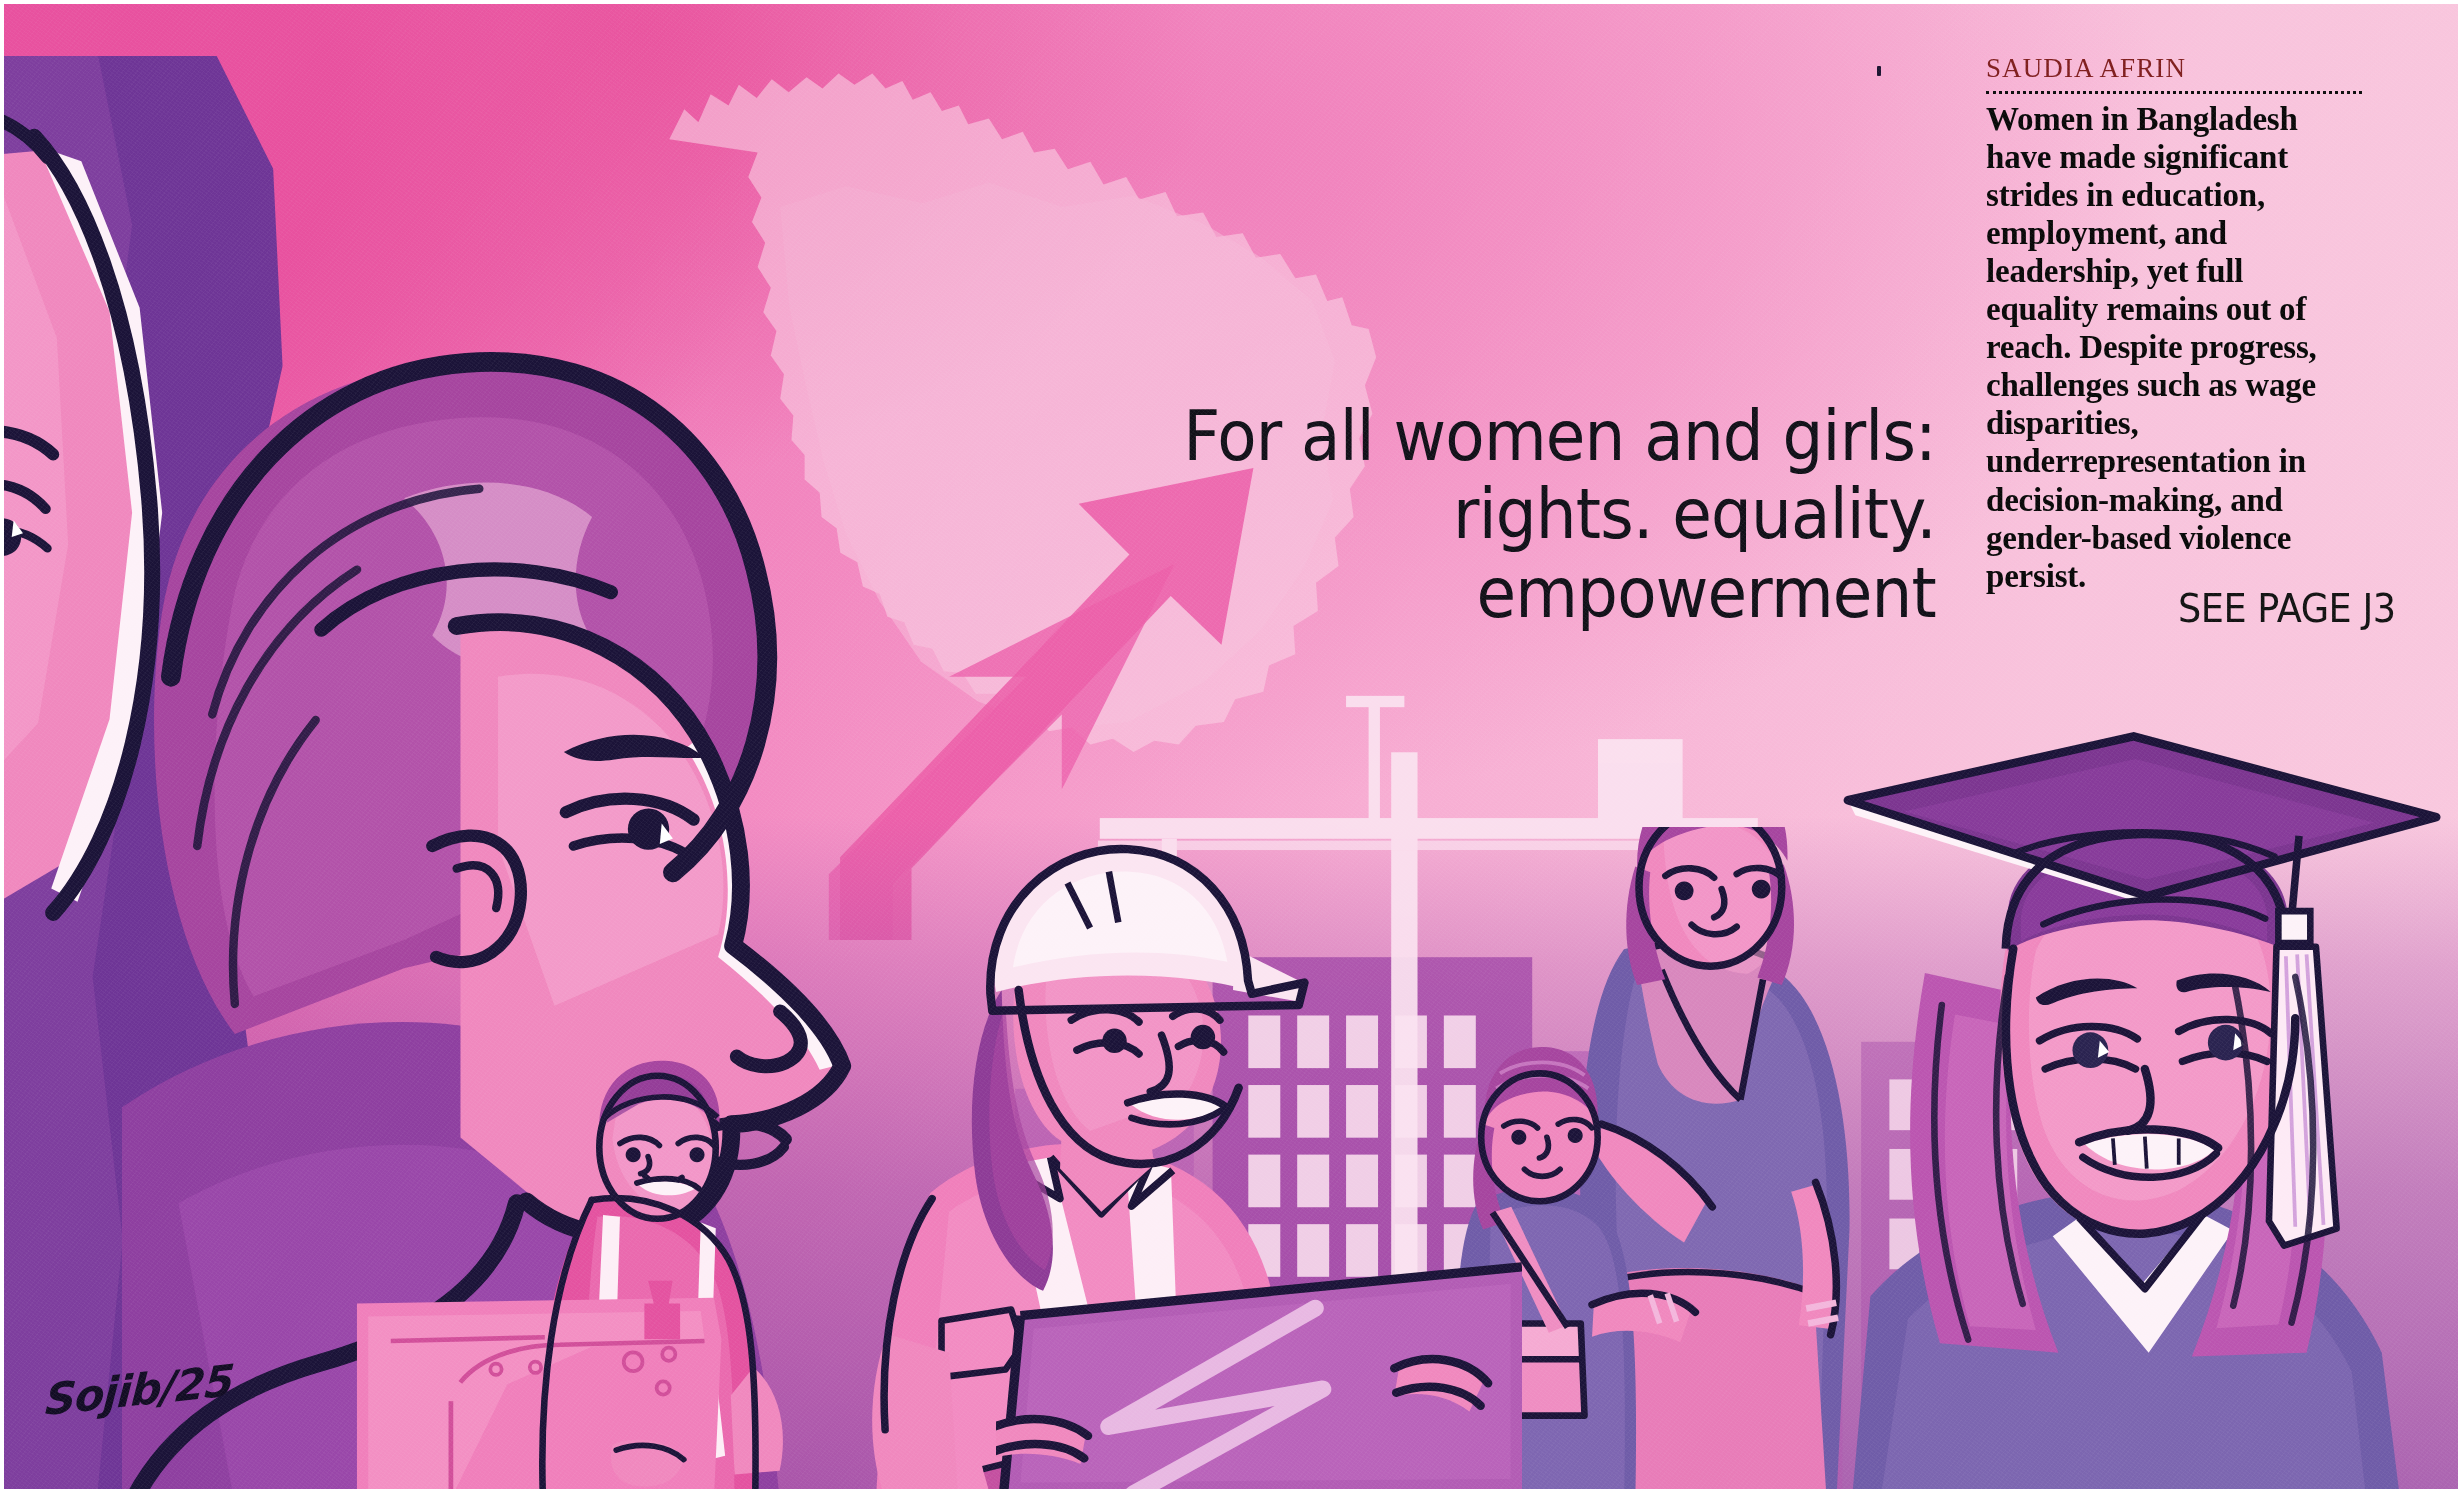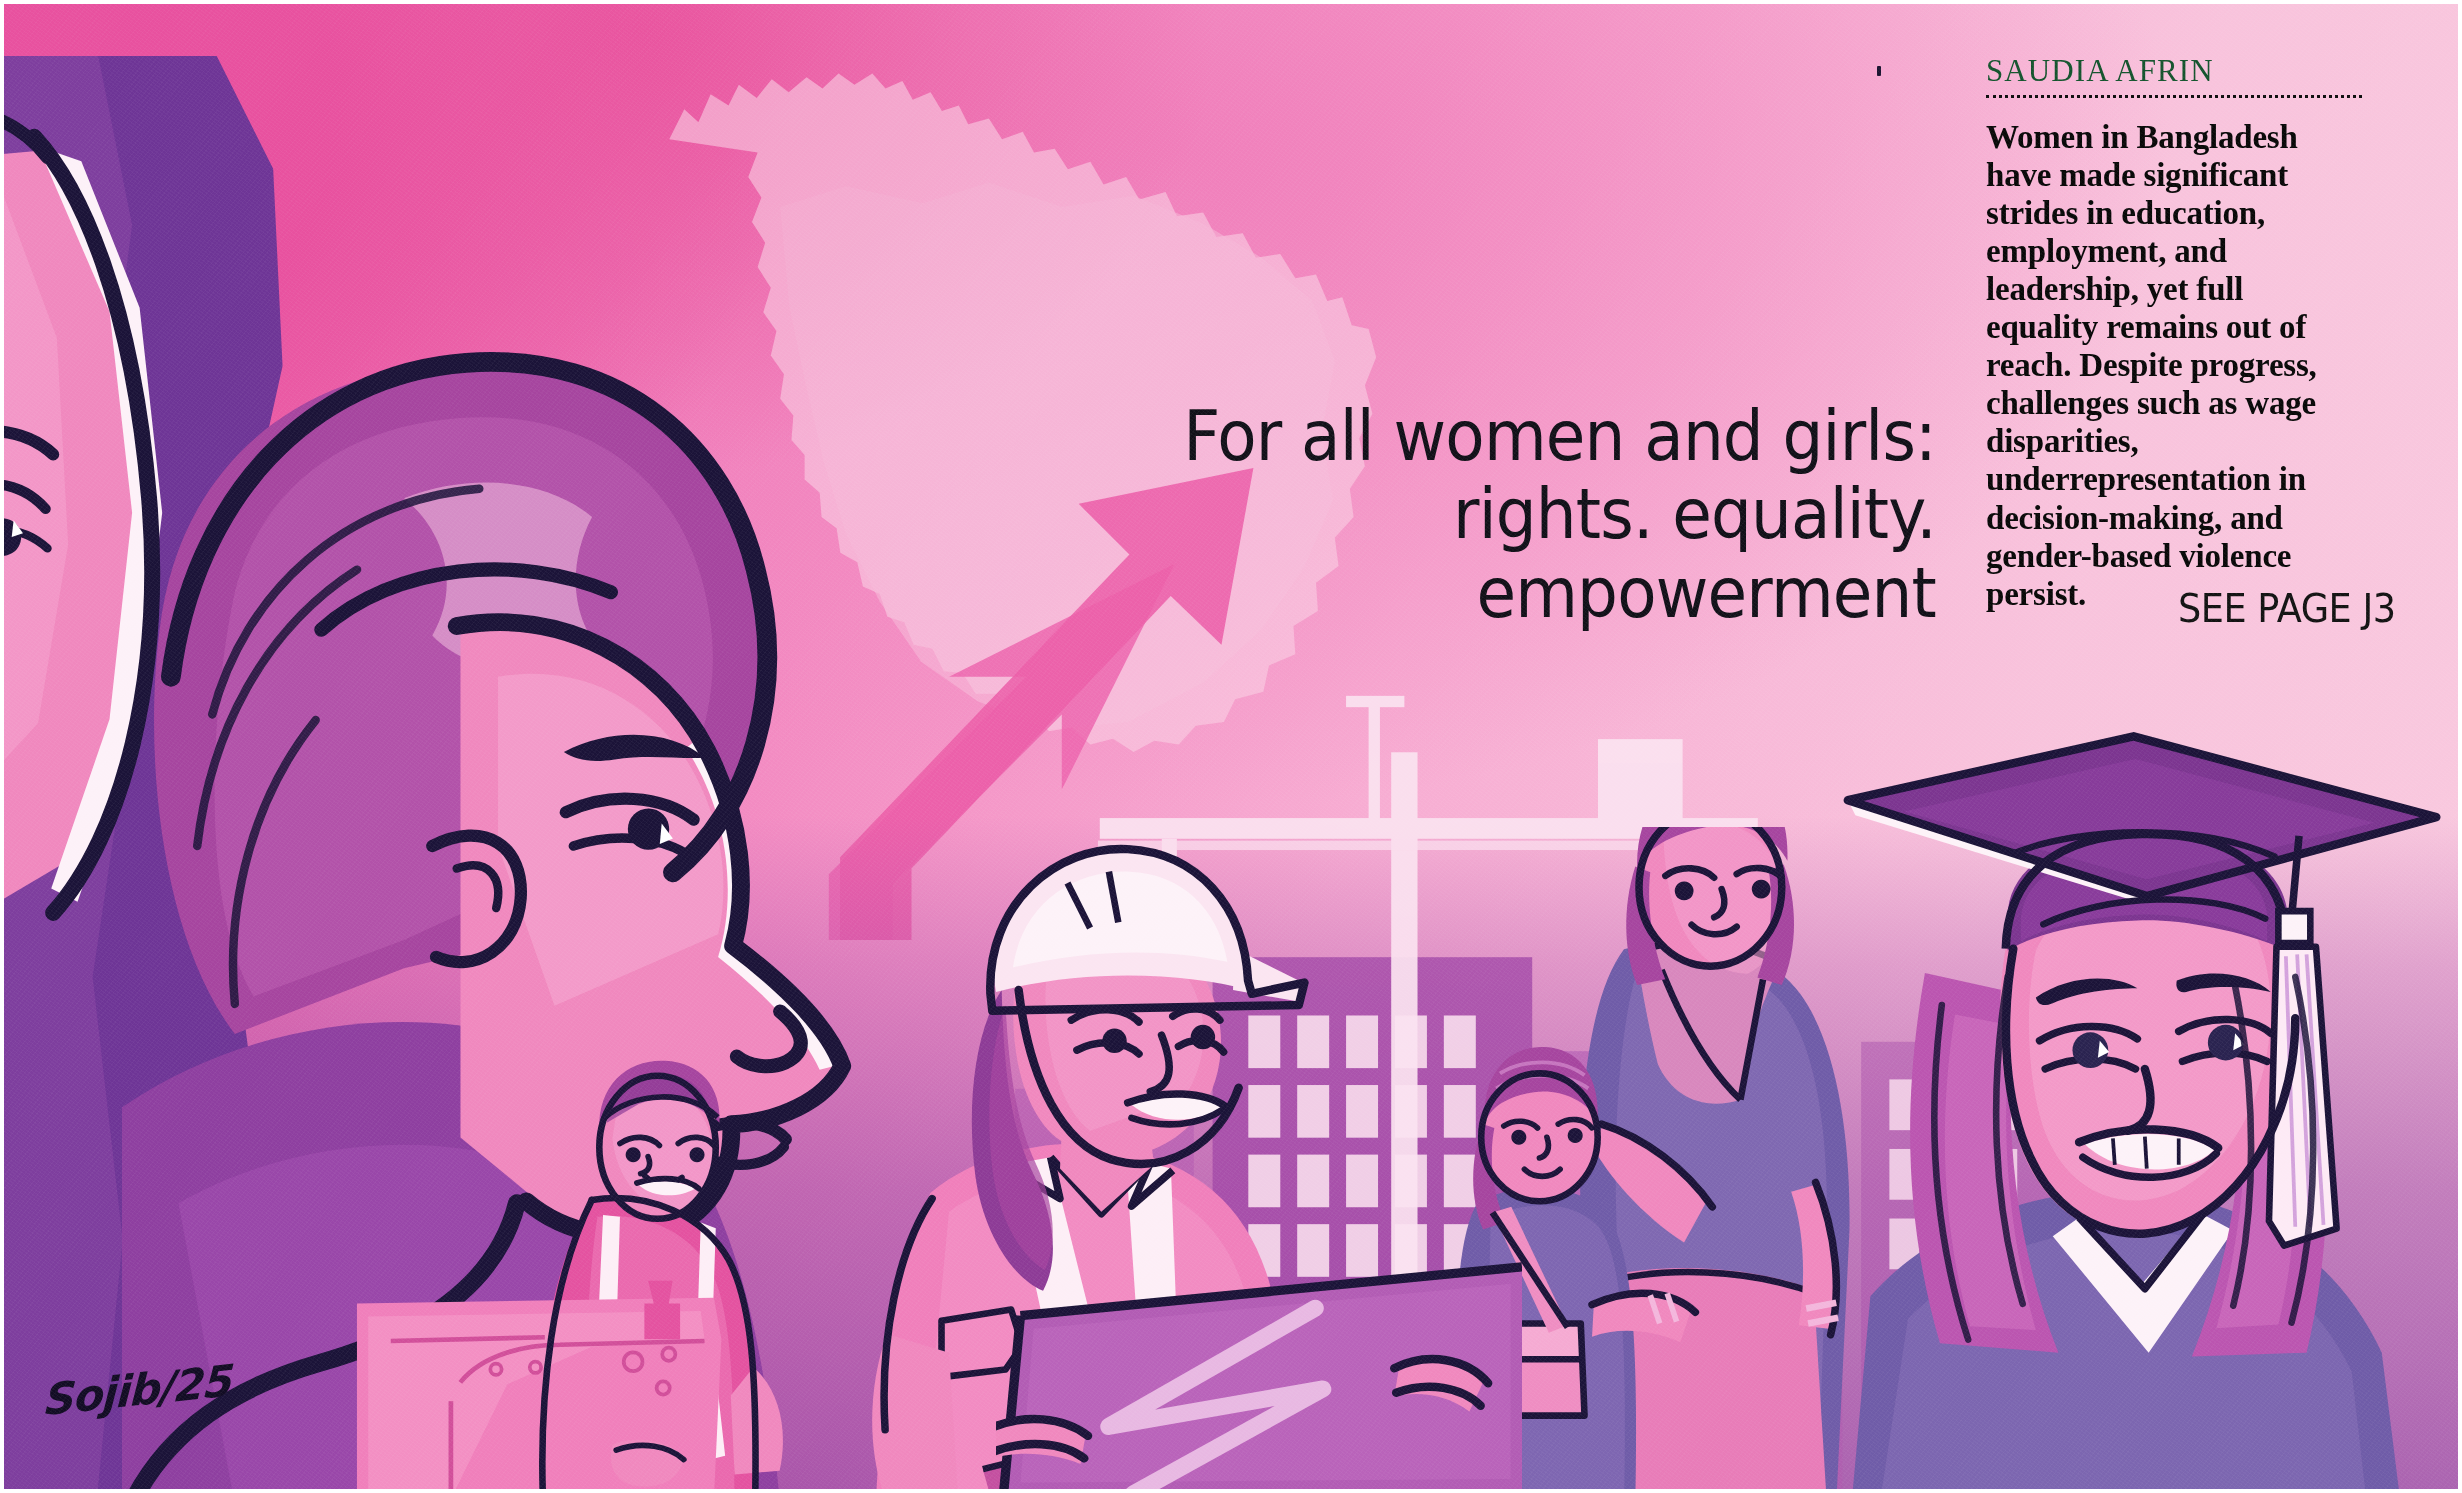--- a/index.html
+++ b/index.html
@@ -109,31 +109,31 @@
   .stray-dot {
     position: absolute; left: 1877px; top: 66px;
     width: 3.8px; height: 10.3px; background: #1b1430; border-radius: 0.9px;
   }
 
   
   .sidebar { position: absolute; left: 1986px; top: 55px; width: 376px; }
 
   .byline {
     font-family: "Liberation Serif", serif;
-    font-weight: 400; font-size: 31px;
-    letter-spacing: 1.1px; color: #14532d;
+    font-weight: 400; font-size: 27px;
+    letter-spacing: 1.1px; color: #7f1d1d;
     line-height: 1;
   }
   .rule-dotted {
     margin-top: 8.5px; height: 0;
     border-top: 3.8px dotted #0d0d0d;
     width: 100%;
   }
   .standfirst {
-    margin-top: 20px;
+    margin-top: 6px;
     font-family: "Liberation Serif", serif;
     font-weight: 700;
     font-size: 33px;
     line-height: 1.155;
     color: #080808;
     letter-spacing: -0.2px;
   }
   .seepage {
     position: absolute; left: 2178px; top: 586px;
     font-family: "DejaVu Sans", sans-serif;

